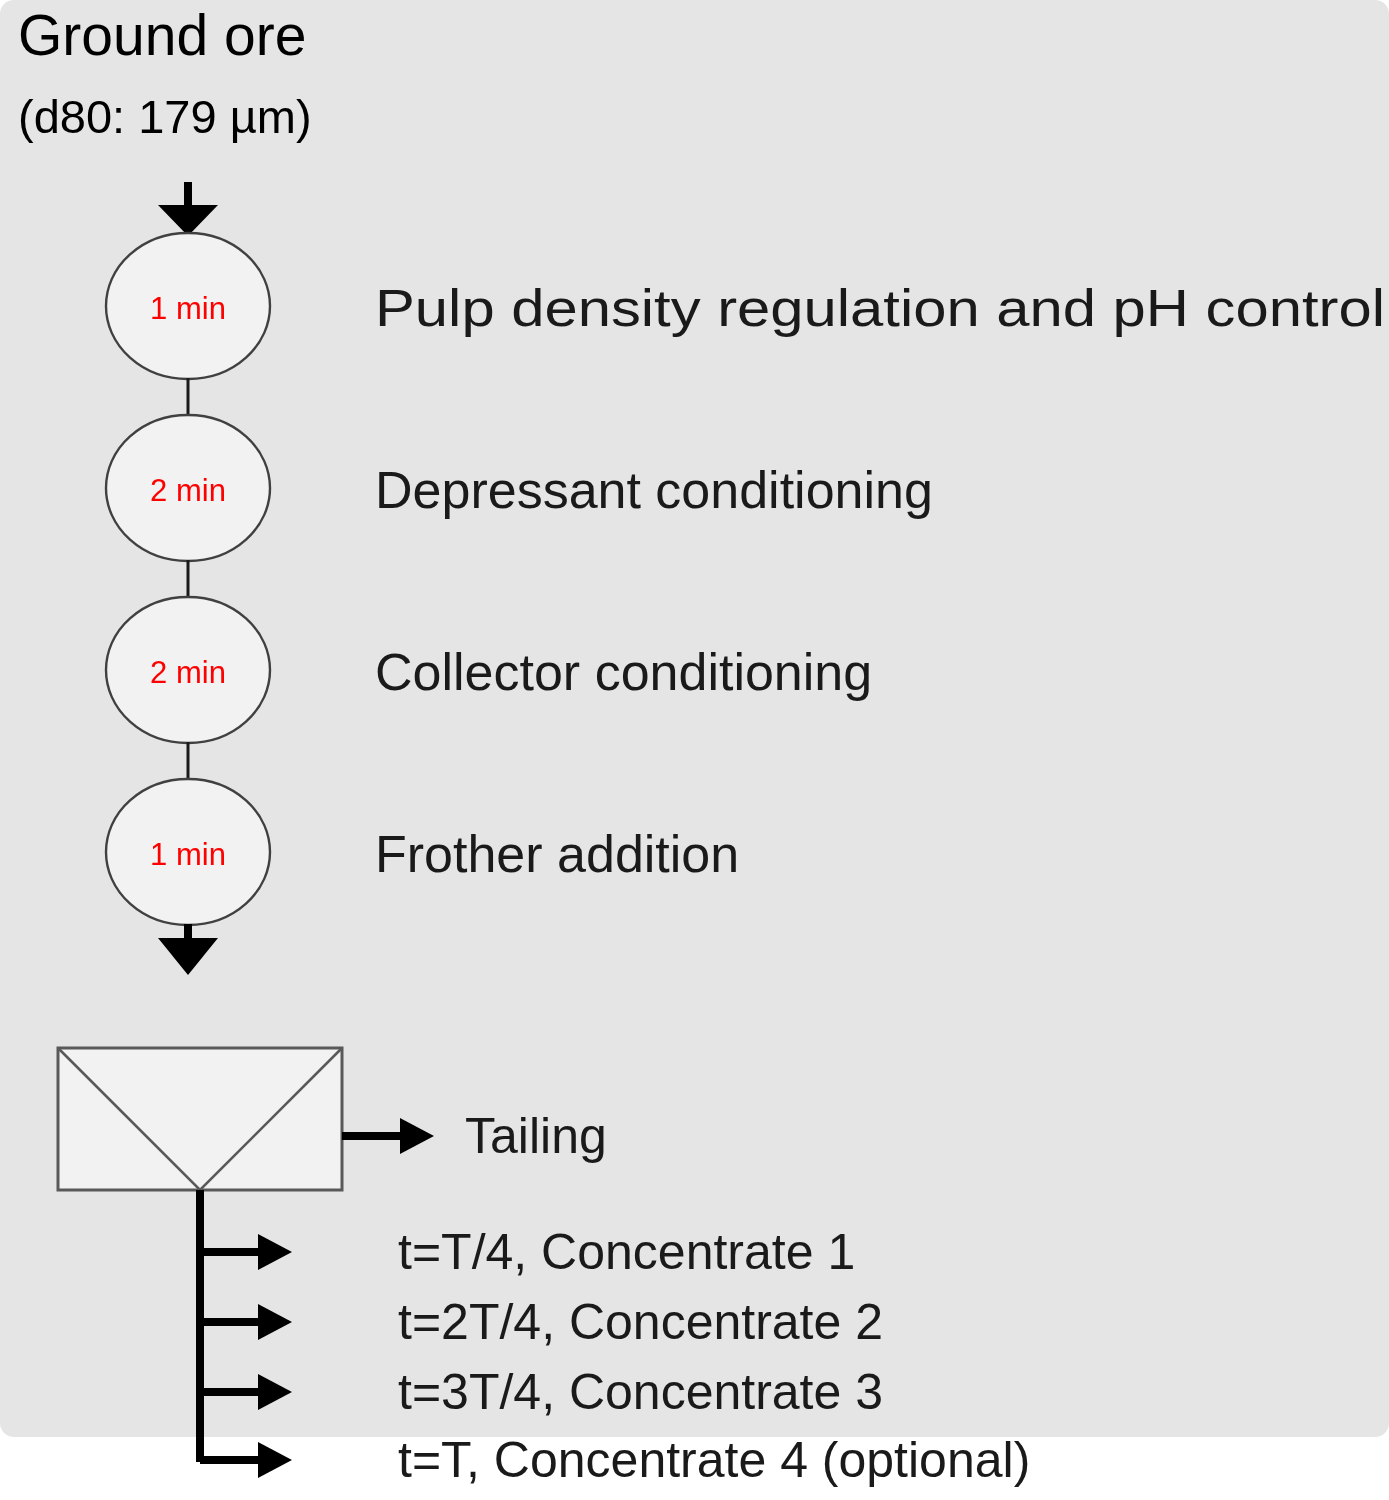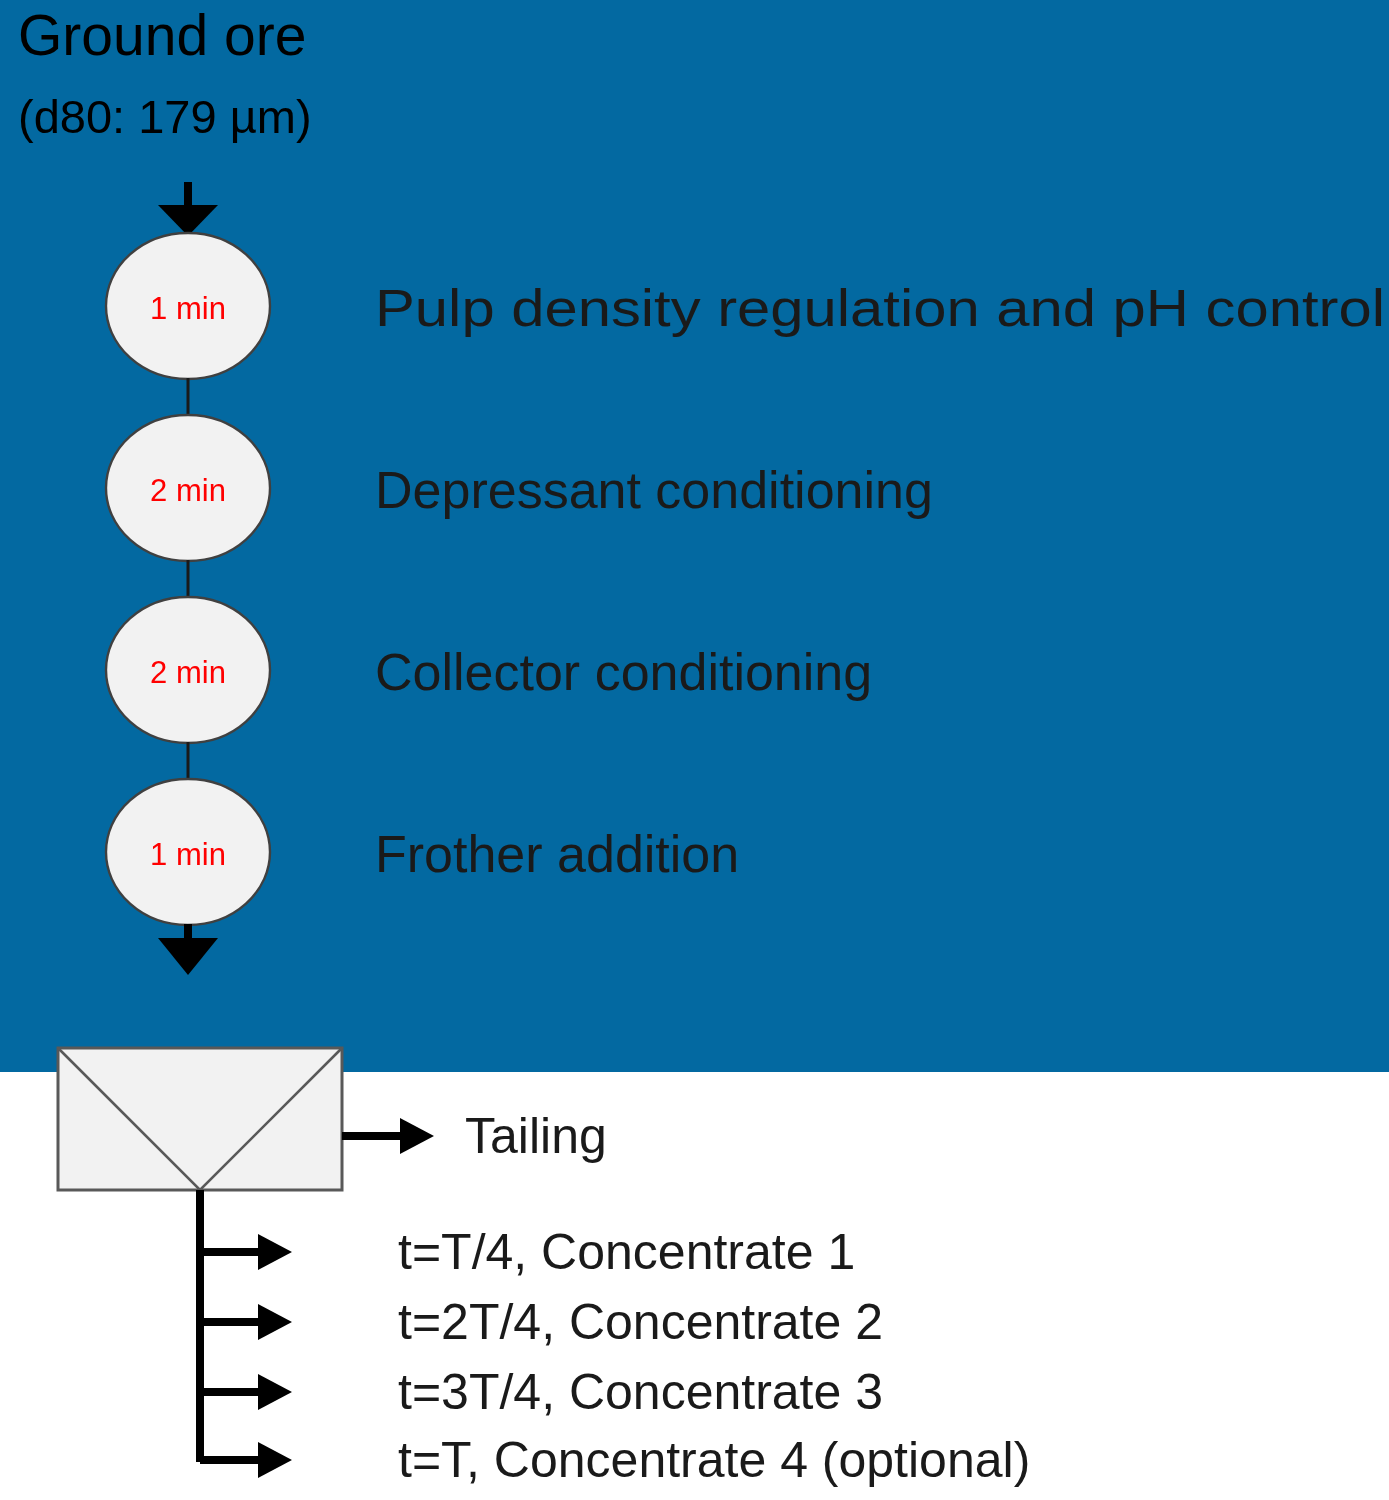--- a/index.html
+++ b/index.html
@@ -9,22 +9,23 @@
   }
   body {
     width: 1389px;
     height: 1500px;
     overflow: hidden;
     font-family: "Liberation Sans", sans-serif;
   }
   #stage {
     position: relative;
     width: 1389px;
-    height: 1072px;
-    background: #0369a1;
+    height: 1437px;
+    background: #e5e5e5;
+    border-radius: 14px;
   }
   svg.flow {
     position: absolute;
     top: 0;
     left: 0;
     width: 1389px;
     height: 1500px;
   }
   .title-text {
     font-family: "Liberation Sans", sans-serif;

